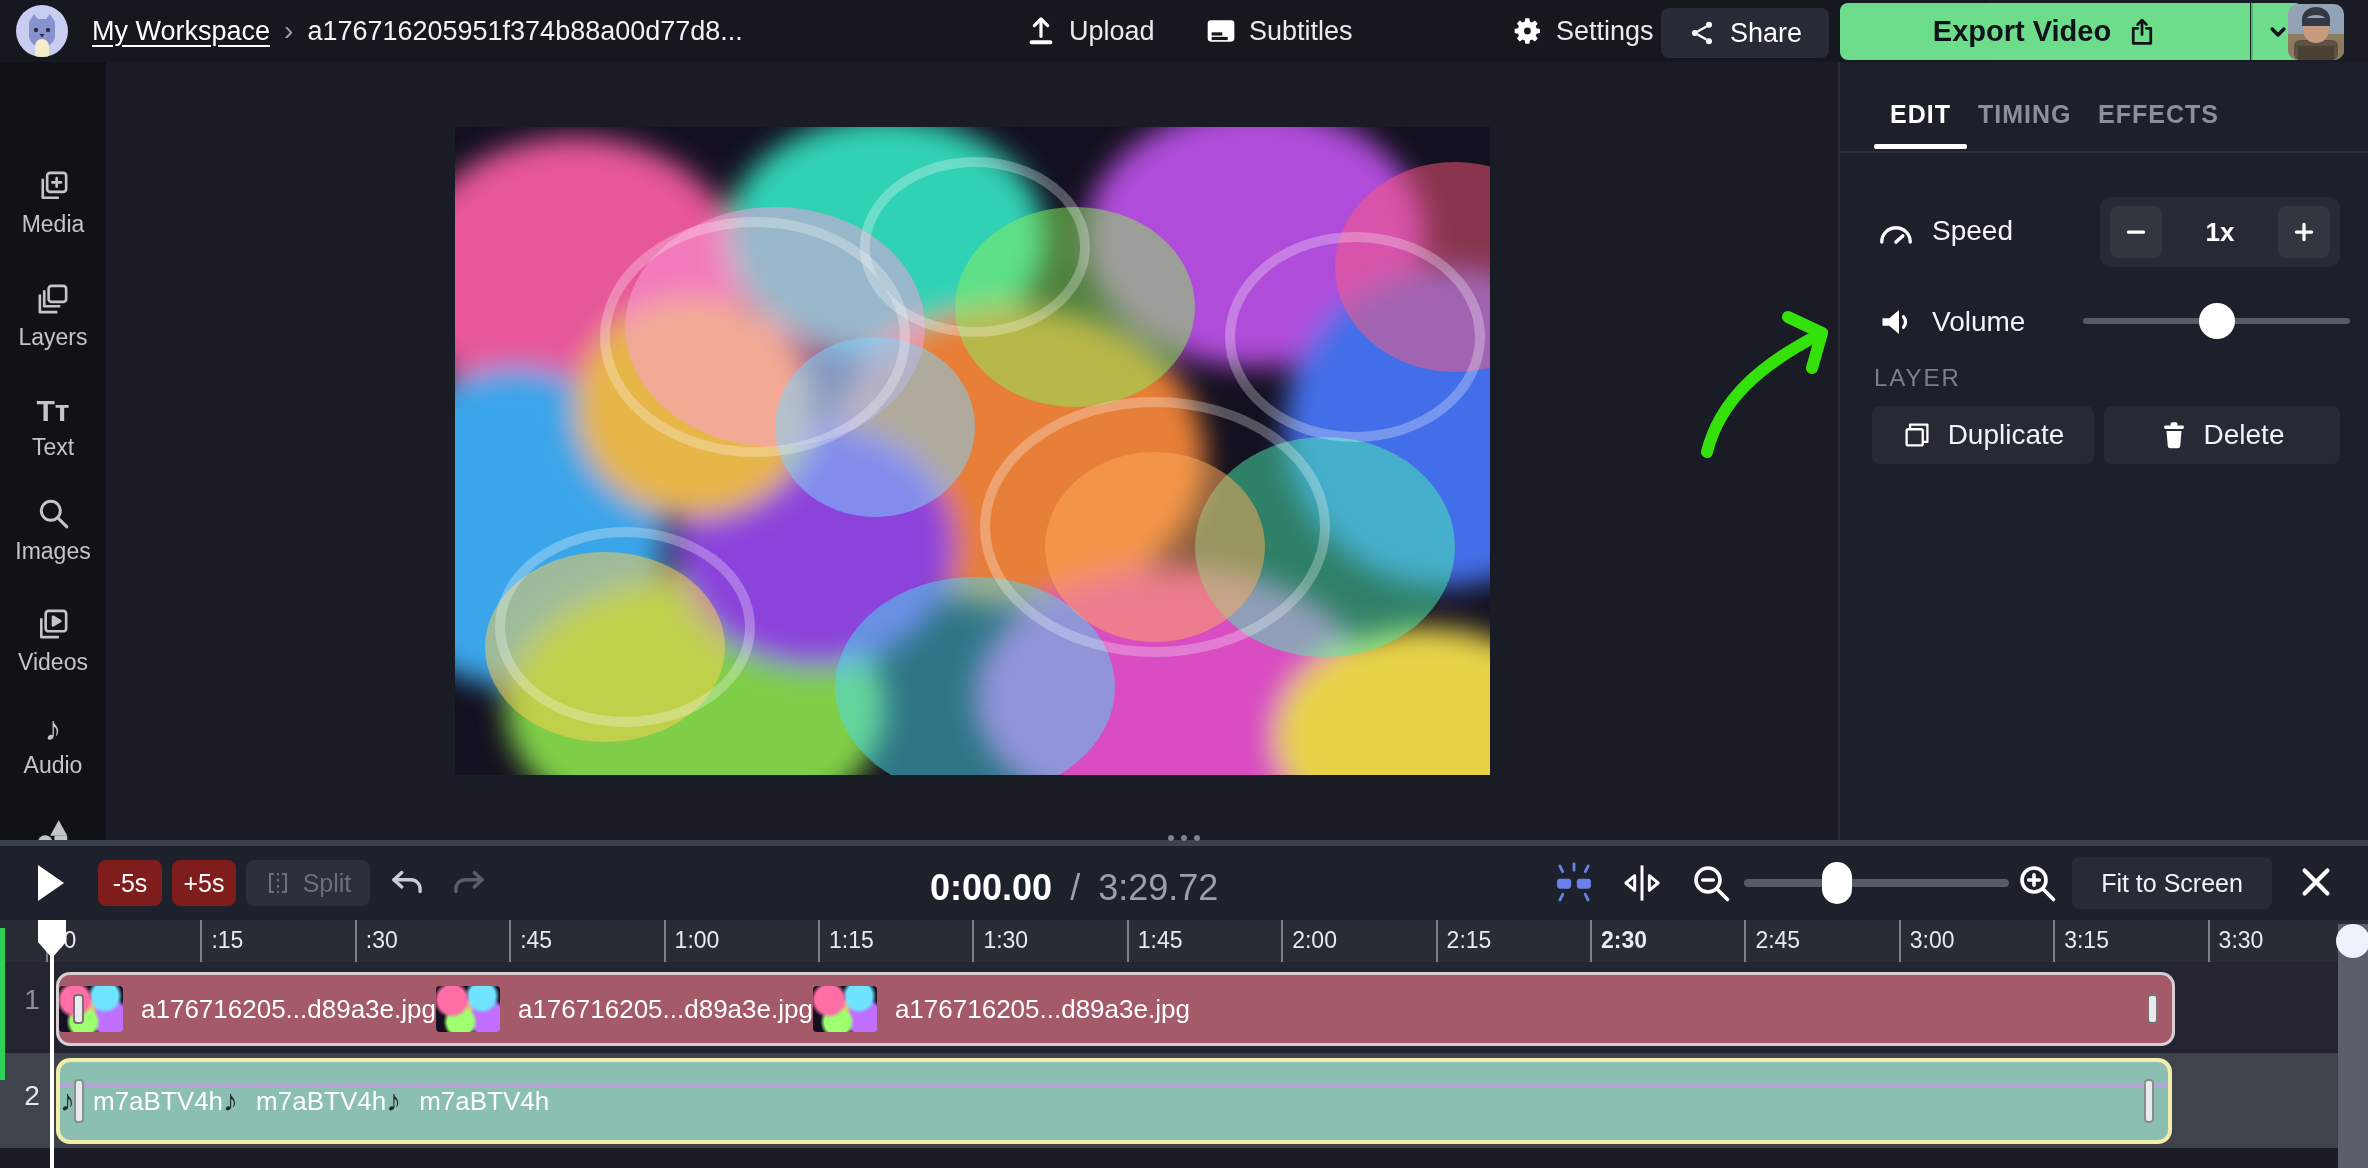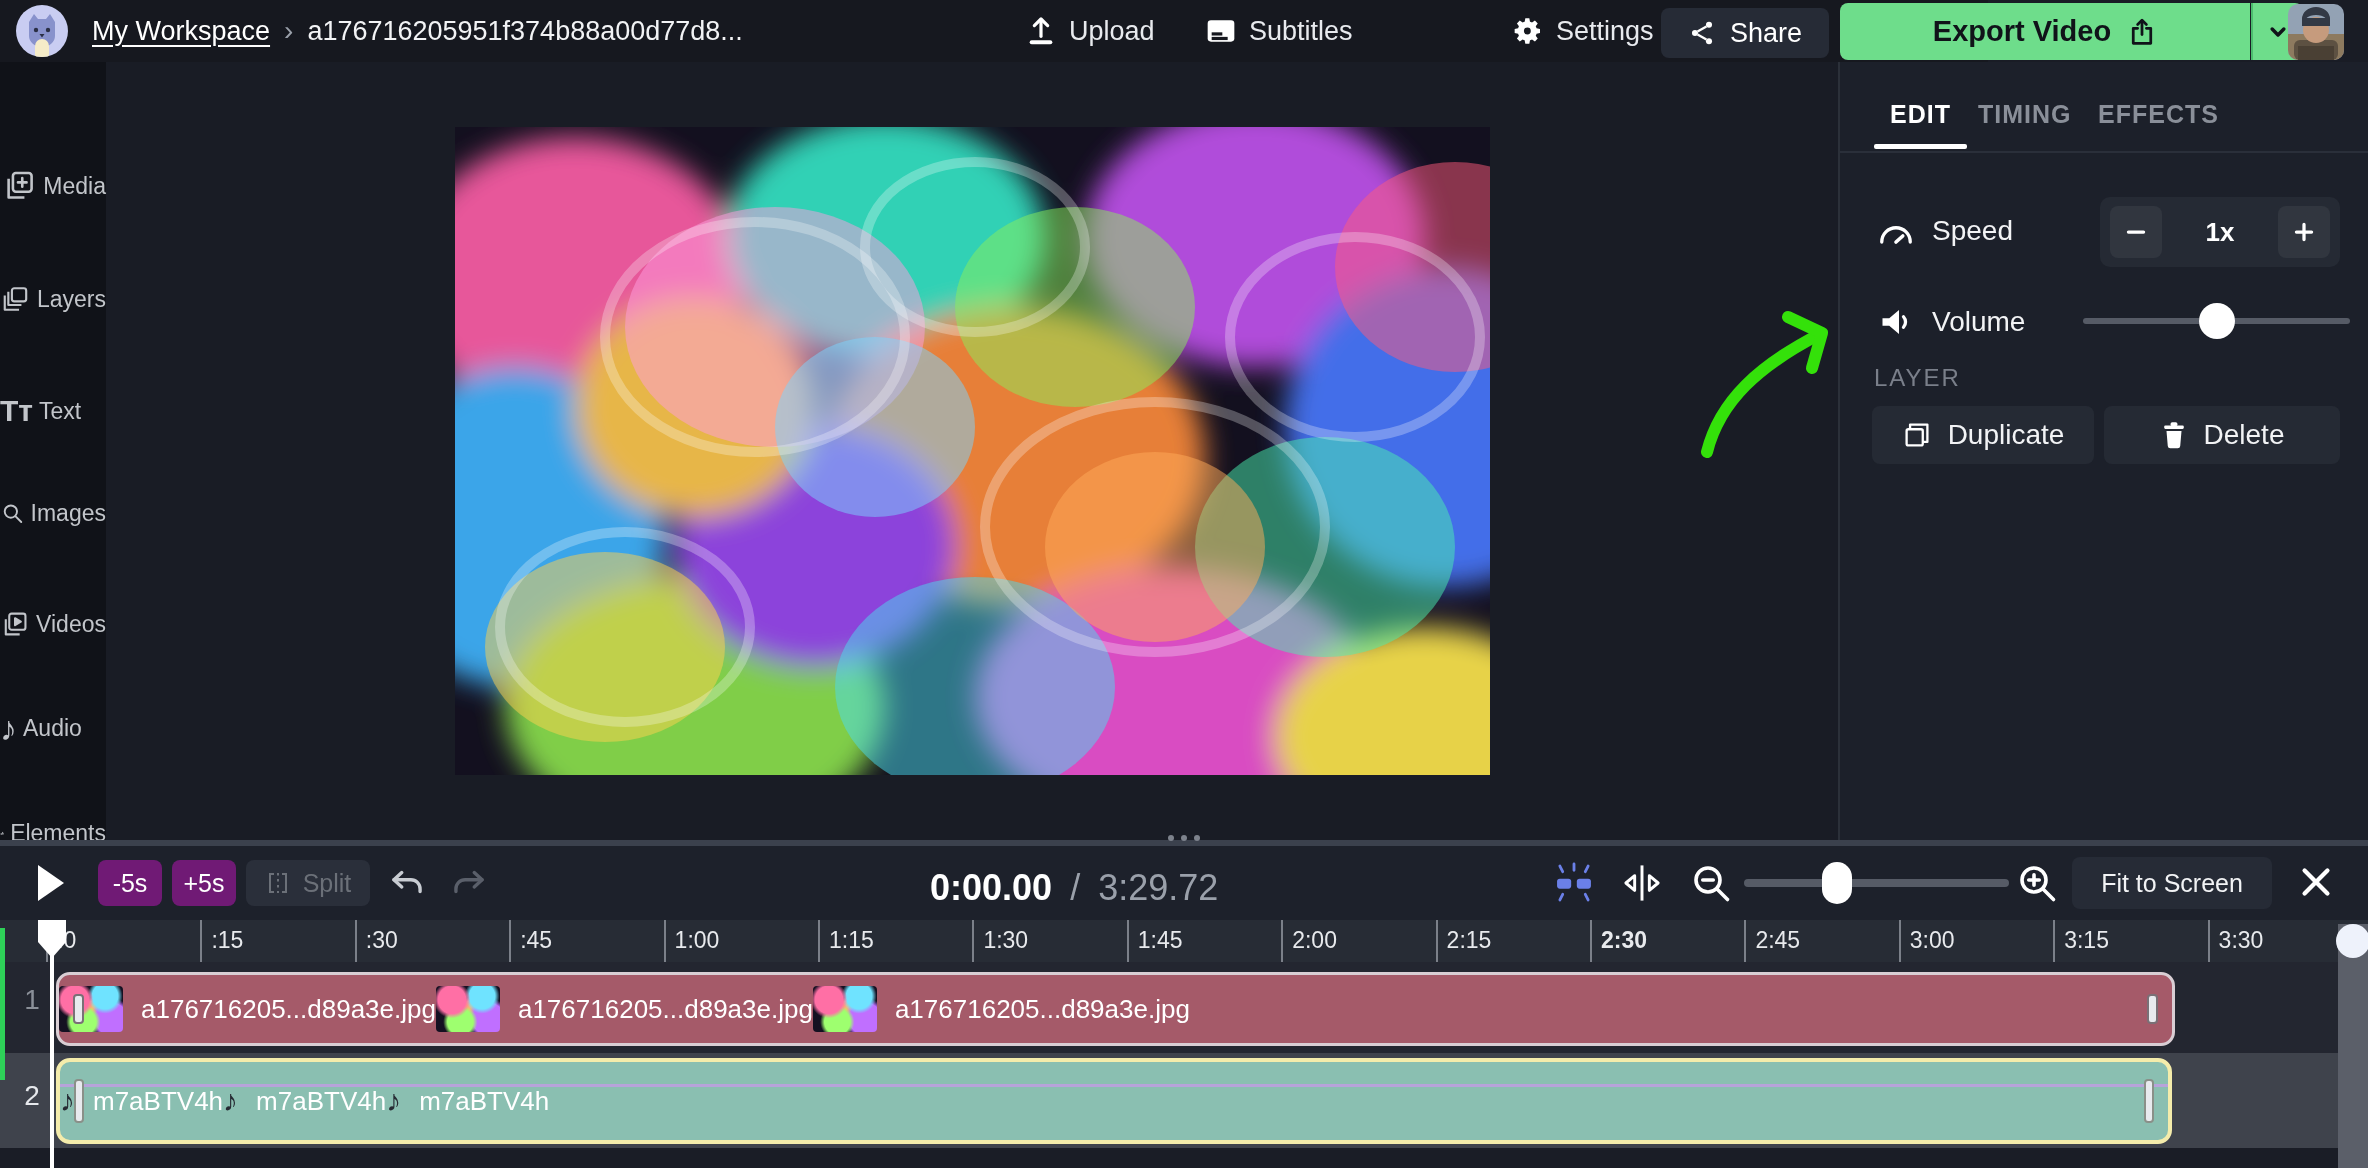--- a/index.html
+++ b/index.html
@@ -19,21 +19,21 @@
   .share-btn{position:absolute;left:1661px;top:8px;width:168px;height:50px;background:#262b36;border-radius:8px;
     display:flex;align-items:center;justify-content:center;gap:14px;color:#fff;font-size:27px;cursor:pointer}
   .export-btn{position:absolute;left:1840px;top:3px;width:410px;height:57px;background:#6edd8b;border-radius:8px 0 0 8px;
     display:flex;align-items:center;justify-content:center;gap:16px;color:#101319;font-size:29px;font-weight:bold;cursor:pointer}
   .export-chevron{position:absolute;left:2251px;top:3px;width:52px;height:57px;background:#6edd8b;border-radius:0 8px 8px 0;
     border-left:2px solid #4cbd6e;display:flex;align-items:center;justify-content:center;cursor:pointer}
   .avatar{position:absolute;left:2288px;top:4px;width:56px;height:56px;border-radius:10px;overflow:hidden;cursor:pointer}
 
   
   .sidebar{position:absolute;left:0;top:62px;width:106px;height:778px;background:#101218;z-index:20}
-  .side-item{position:absolute;left:0;width:106px;display:flex;flex-direction:row;align-items:center;gap:6px;
+  .side-item{position:absolute;left:0;width:106px;display:flex;flex-direction:column;align-items:center;gap:6px;
     color:#c2c5ca;font-size:23px;cursor:pointer}
   .side-item svg{display:block}
   .side-tt{font-size:30px;font-weight:bold;color:#c2c5ca;line-height:34px}
   .side-note{font-size:34px;line-height:36px;color:#c2c5ca}
 
   
   .canvas-area{position:absolute;left:106px;top:62px;width:1730px;height:778px;background:#191c25}
   .preview{position:absolute;left:349px;top:65px;width:1035px;height:648px;cursor:pointer}
   .dots-handle{position:absolute;left:1158px;top:832px;width:52px;height:12px;display:flex;gap:7px;align-items:center;justify-content:center;cursor:row-resize;z-index:40}
   .dots-handle i{width:6px;height:6px;border-radius:50%;background:#7d828c}
@@ -69,21 +69,21 @@
 
   
   .arrow-overlay{position:absolute;left:1680px;top:280px;width:175px;height:195px;z-index:50;pointer-events:none}
 
   
   .timeline{position:absolute;left:0;top:840px;width:2368px;height:328px;background:#232630;z-index:25}
   .tl-divider{position:absolute;left:0;top:0;width:100%;height:6px;background:#3b414d}
   .tl-controls{position:absolute;left:0;top:6px;width:100%;height:74px;background:#1d212b}
   .play-btn{position:absolute;left:38px;top:19px;width:0;height:0;cursor:pointer;
     border-left:26px solid #fff;border-top:18px solid transparent;border-bottom:18px solid transparent}
-  .tl-btn{position:absolute;top:14px;height:46px;background:#701a75;border-radius:8px;color:#fff;font-size:25px;
+  .tl-btn{position:absolute;top:14px;height:46px;background:#7f1d1d;border-radius:8px;color:#fff;font-size:25px;
     display:flex;align-items:center;justify-content:center;cursor:pointer}
   .btn-back{left:98px;width:64px}
   .btn-fwd{left:172px;width:64px}
   .btn-split{left:246px;width:124px;background:#2a2f3a;color:#6b7078;gap:12px}
   .hist-btn{position:absolute;top:22px;cursor:pointer}
   .undo{left:390px}.redo{left:452px}
   .time-display{position:absolute;left:930px;top:21px;font-size:36px;color:#9aa0aa;white-space:nowrap}
   .time-cur{color:#fff;font-weight:bold}
   .time-sep{margin:0 8px}
   .snap-btn{position:absolute;left:1550px;top:14px;cursor:pointer}

